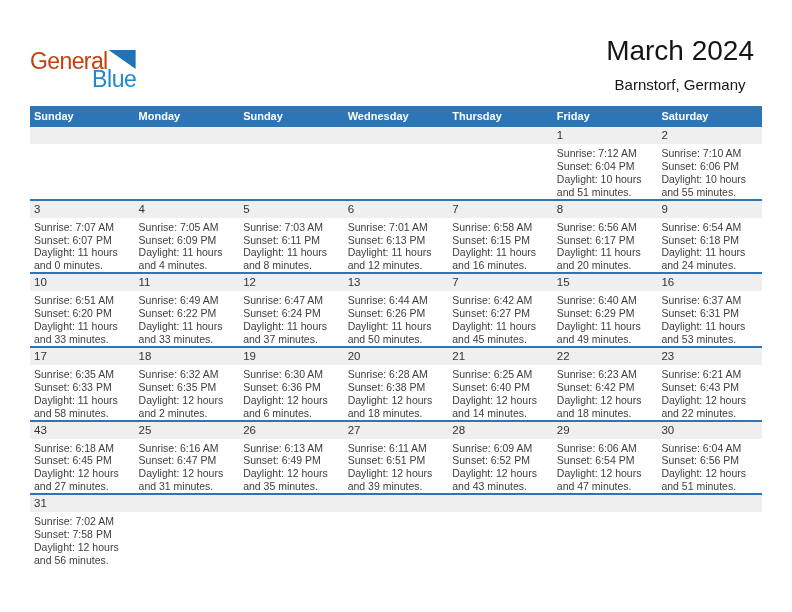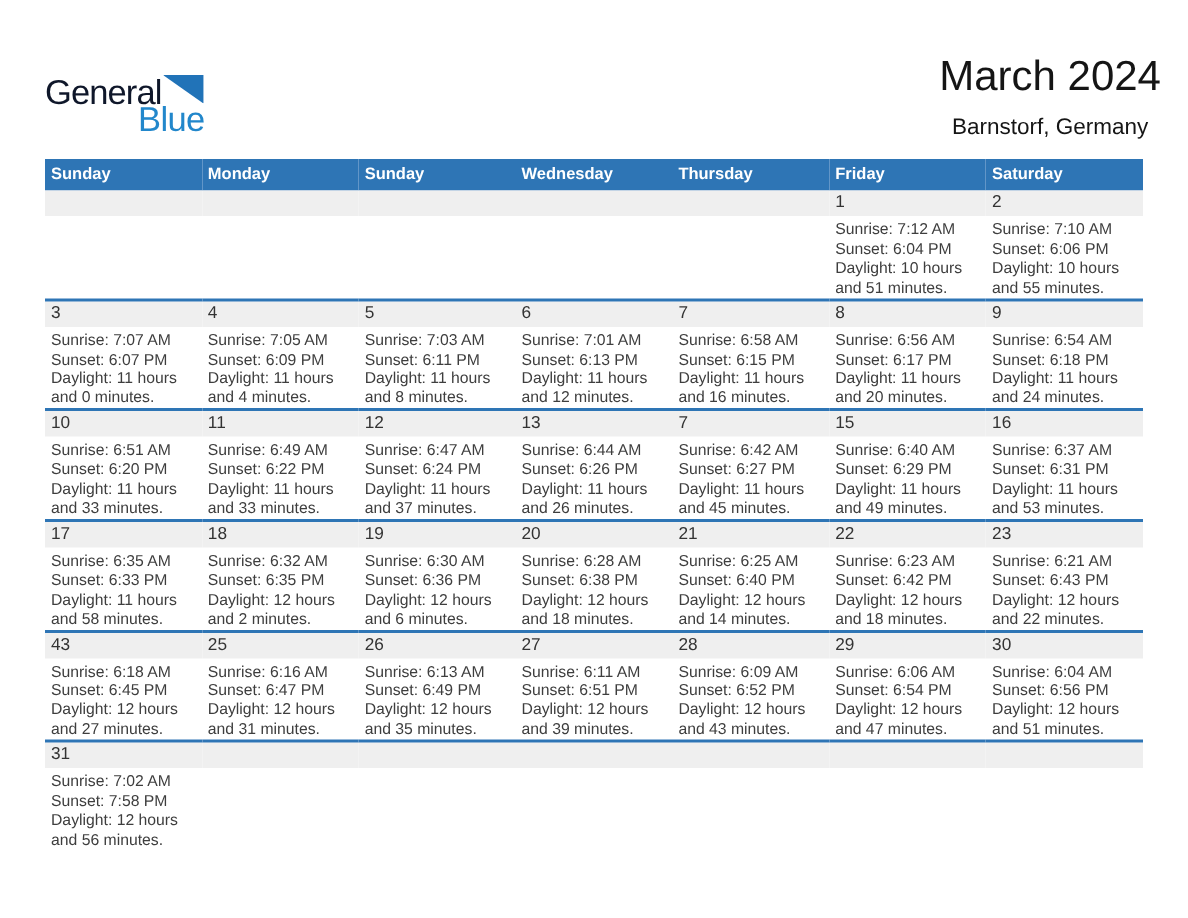--- a/index.html
+++ b/index.html
@@ -3,29 +3,29 @@
 <meta charset="utf-8">
 <style>
   html,body{margin:0;padding:0;background:#ffffff;}
   .canvas{
     position:relative;width:792px;height:612px;overflow:hidden;background:#fff;
     font-family:"Liberation Sans", sans-serif;
   }
   
   .logo{position:absolute;left:30px;top:50px;}
   .logo-row{display:flex;align-items:flex-start;}
-  .logo-general{font-size:23px;color:#0f172a;letter-spacing:-0.6px;line-height:1;}
+  .logo-general{font-size:23px;color:#c2410c;letter-spacing:-0.6px;line-height:1;}
   .logo-triangle{
     width:27px;height:19px;margin-left:1px;margin-top:0;
     background:var(--triangle-blue,#2173B8);
     clip-path:polygon(0 0,100% 0,100% 100%);
   }
   .logo-blue{display:block;font-size:23px;color:var(--logo-blue,#2287CB);line-height:1;margin-top:-5px;margin-left:62px;letter-spacing:-0.4px;}
   
-  .titlebox{position:absolute;right:18px;top:36px;text-align:right;}
+  .titlebox{position:absolute;right:38px;top:36px;text-align:right;}
   .title{font-size:28px;color:#151515;line-height:1.1;}
   .subtitle{font-size:15px;color:#151515;margin-top:9px;text-align:center;}
   
   table.cal{
     position:absolute;left:30px;top:106px;width:732px;
     border-collapse:collapse;table-layout:fixed;
   }
   .cal thead th{
     background:var(--header-bg,#2E75B5);color:#fff;font-weight:700;
     font-size:11px;text-align:left;padding:4px 0 5px 4px;
@@ -197,21 +197,21 @@
               <div>Daylight: 11 hours</div>
               <div>and 37 minutes.</div>
             </div>
           </td>
           <td>
             <div class="band">13</div>
             <div class="details">
               <div>Sunrise: 6:44 AM</div>
               <div>Sunset: 6:26 PM</div>
               <div>Daylight: 11 hours</div>
-              <div>and 26 minutes.</div>
+              <div>and 50 minutes.</div>
             </div>
           </td>
           <td>
             <div class="band">7</div>
             <div class="details">
               <div>Sunrise: 6:42 AM</div>
               <div>Sunset: 6:27 PM</div>
               <div>Daylight: 11 hours</div>
               <div>and 45 minutes.</div>
             </div>

